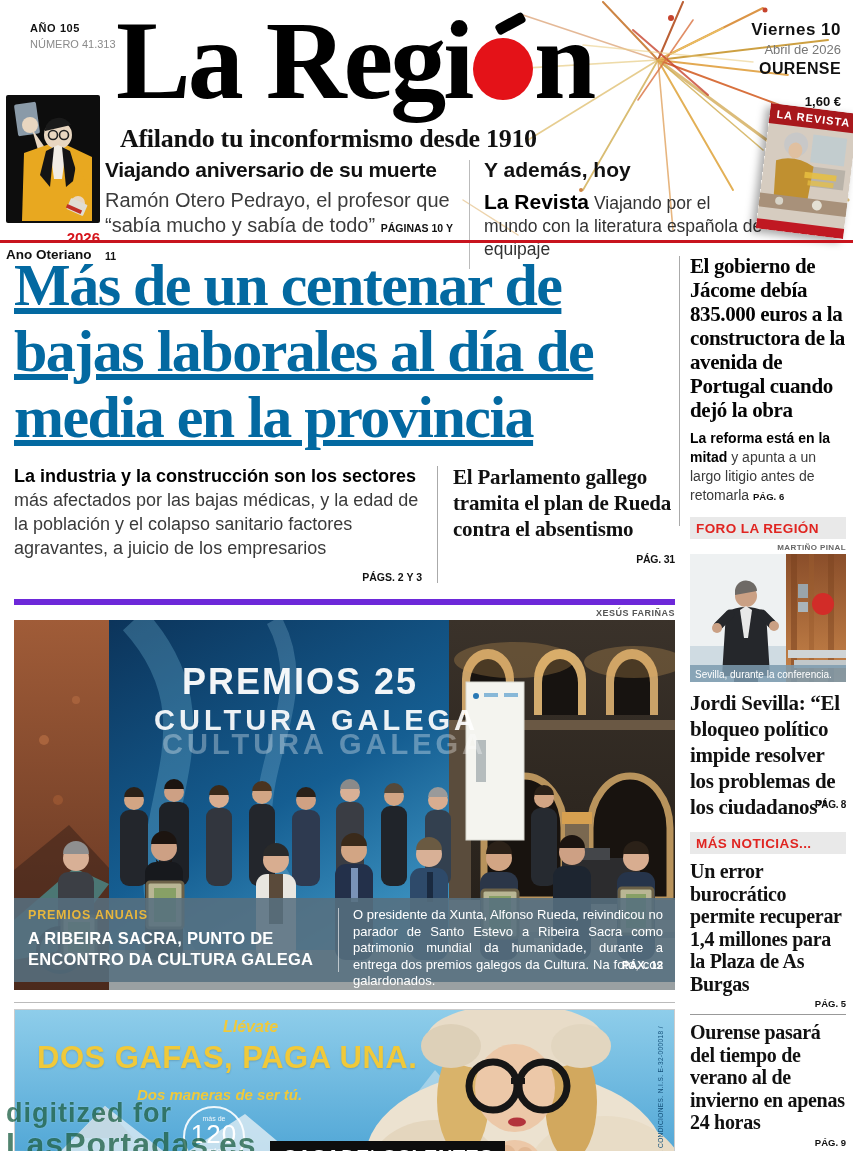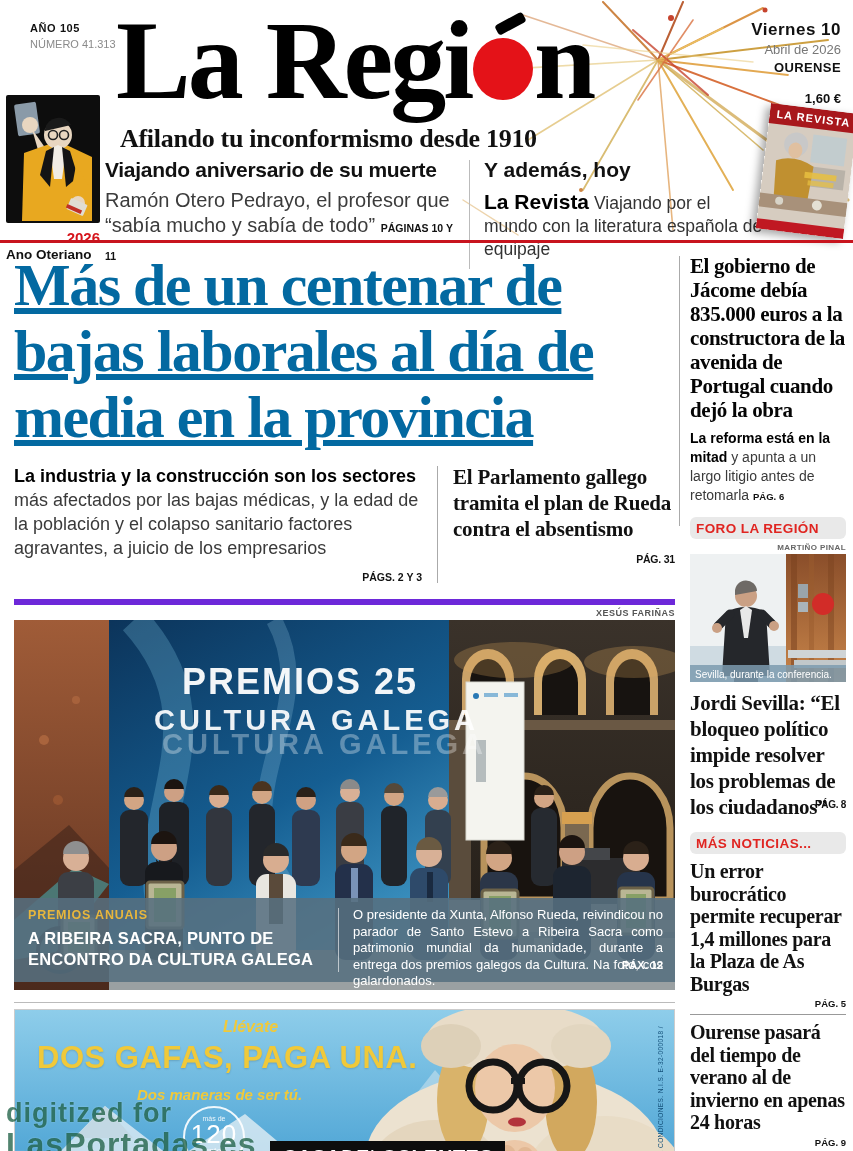--- a/index.html
+++ b/index.html
@@ -8,21 +8,21 @@
 
   
   .masthead{position:absolute;top:0;left:0;width:853px;height:243px;}
   .sparkler{position:absolute;left:433px;top:0;width:420px;height:245px;z-index:1;}
   .edition{position:absolute;top:22px;left:30px;font-size:11px;z-index:3;}
   .edition .ed-year{font-weight:bold;letter-spacing:.6px;}
   .edition .ed-num{color:#8a8a8a;margin-top:4px;}
   .dateblock{position:absolute;top:20px;right:12px;text-align:right;z-index:3;}
   .dateblock .day{font-weight:bold;font-size:17px;letter-spacing:.5px;}
   .dateblock .date{color:#777;font-size:13px;margin-top:2px;}
-  .dateblock .city{font-weight:bold;font-size:13px;margin-top:3px;letter-spacing:.4px;}
+  .dateblock .city{font-weight:bold;font-size:16px;margin-top:3px;letter-spacing:.4px;}
   .dateblock .price{font-weight:bold;font-size:13px;margin-top:16px;}
   .paper-title{position:absolute;top:0px;left:116px;z-index:2;font-family:"Liberation Serif","DejaVu Serif",serif;
                font-weight:bold;font-size:112px;line-height:120px;letter-spacing:-3px;color:#000;white-space:nowrap;}
   .o-dot{display:inline-block;position:relative;width:.54em;height:.56em;background:#e41218;
          border-radius:50%;margin:0 .01em;vertical-align:-0.02em;}
   .o-dot::before{content:"";position:absolute;top:-.17em;left:.2em;width:.28em;height:.1em;
          background:#000;transform:rotate(-28deg);border-radius:.03em;}
   .tagline{position:absolute;top:124px;left:120px;z-index:3;font-family:"Liberation Serif","DejaVu Serif",serif;
            font-weight:bold;font-size:26px;letter-spacing:-0.3px;}
   .stamp{position:absolute;left:6px;top:95px;width:94px;z-index:3;}
@@ -97,21 +97,21 @@
   .watermark .w1{font-size:27px;letter-spacing:1px;}
   .watermark .w2{font-size:32px;letter-spacing:1px;}
 
   
   .rail-headline{font-family:"Liberation Serif","DejaVu Serif",serif;font-weight:bold;
                  font-size:21px;line-height:24px;letter-spacing:-0.4px;color:#050505;}
   .rail-deck{font-size:14px;line-height:19px;color:#3a3a3a;margin-top:7px;}
   .rail-deck b{color:#000;}
   .pageref-inline{font-weight:bold;font-size:9.5px;color:#111;font-family:"Liberation Sans",sans-serif;}
   .label-bar{margin-top:11px;background:#e9e9e9;padding:4px 6px 3px 6px;color:#e02521;
-             font-weight:bold;font-size:13.5px;letter-spacing:.4px;border-radius:6px;}
+             font-weight:bold;font-size:13.5px;letter-spacing:.4px;}
   .rail-credit{text-align:right;font-size:8px;color:#666;font-weight:bold;letter-spacing:.4px;margin:4px 0 2px;}
   .foro-photo{position:relative;width:156px;height:128px;}
   .foro-cap{position:absolute;left:0;bottom:0;width:156px;height:17px;background:rgba(125,155,175,.85);
             color:#fff;font-size:10px;line-height:19px;padding-left:5px;box-sizing:border-box;}
   .foro-headline{position:relative;margin-top:8px;font-family:"Liberation Serif","DejaVu Serif",serif;
                  font-weight:bold;font-size:21px;line-height:26px;letter-spacing:-0.3px;}
   .foro-headline .pageref{position:absolute;right:0;bottom:2px;font-family:"Liberation Sans",sans-serif;
                  font-size:10px;font-weight:bold;}
   .news-item{padding:6px 0 5px 0;border-bottom:1px solid #999;}
   .news-item:last-child{border-bottom:none;}

